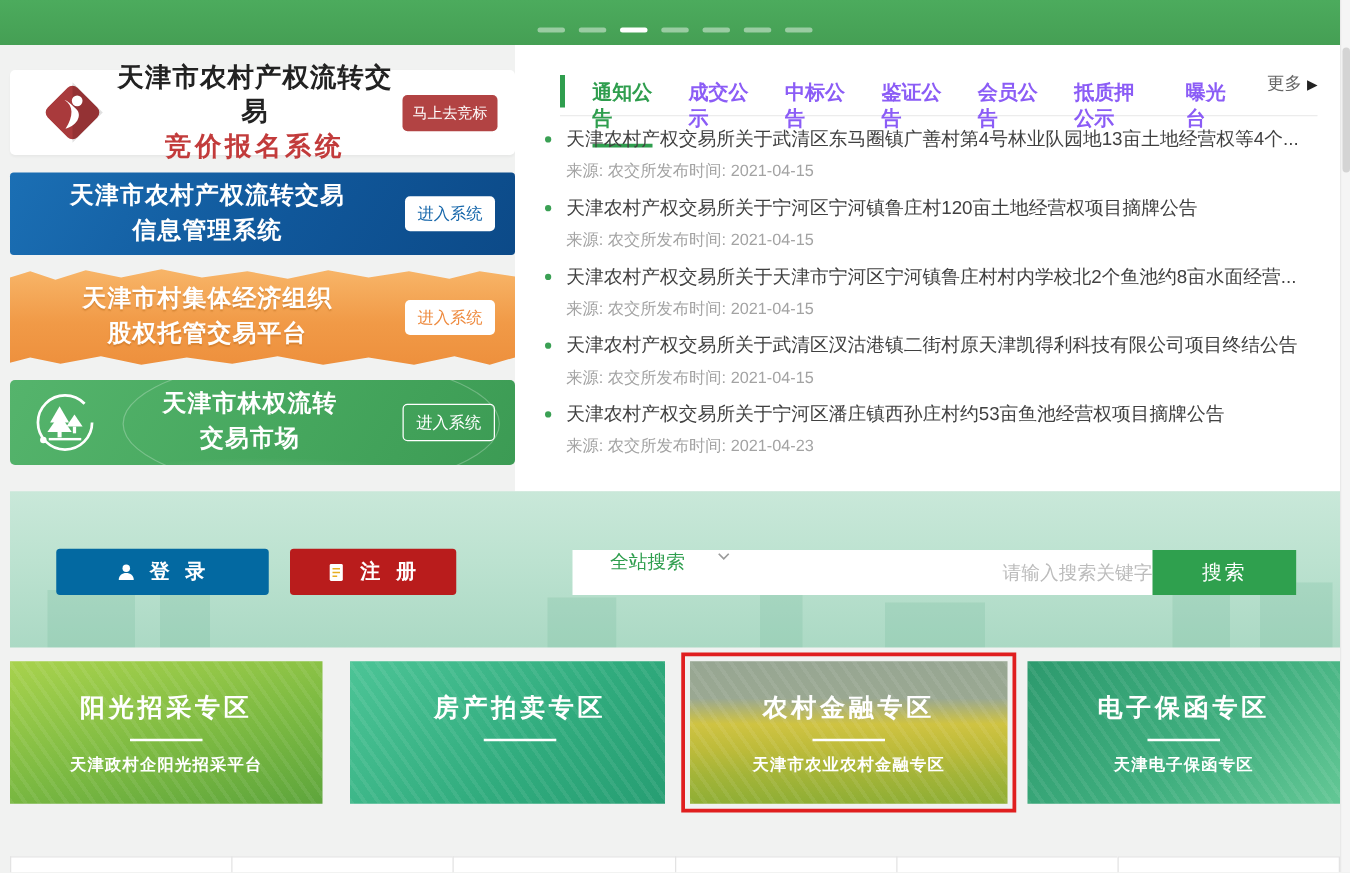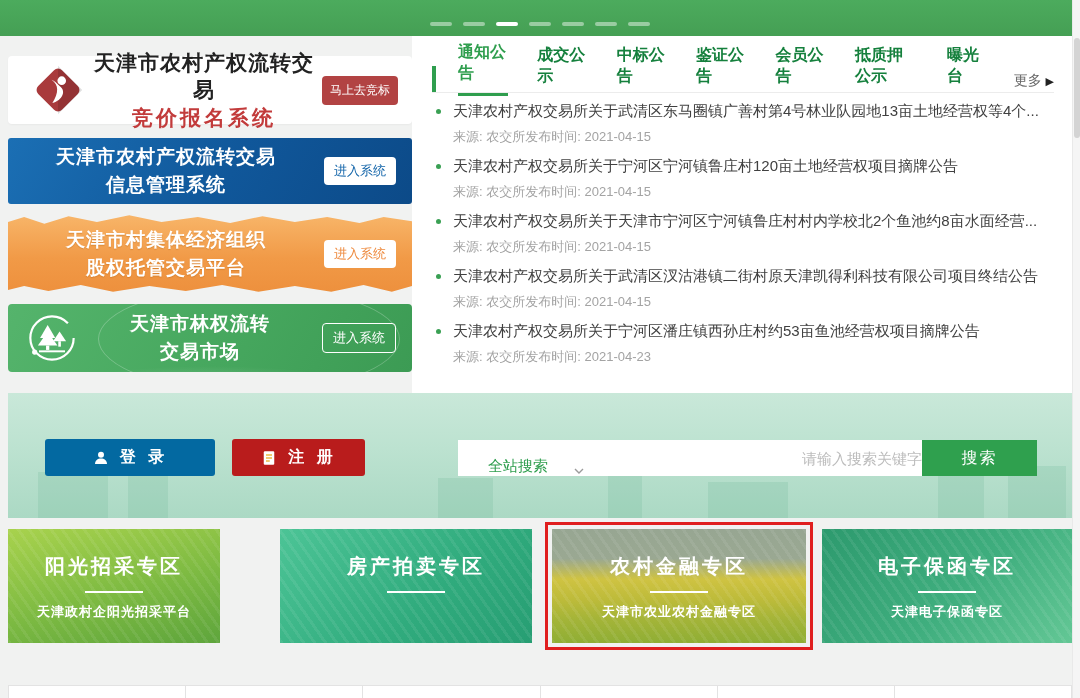--- a/index.html
+++ b/index.html
@@ -46,24 +46,24 @@
     border-radius:4px; overflow:hidden; }
   .banner-green::before { content:""; position:absolute; left:90px; top:-18px; width:300px; height:104px;
     border:1px solid rgba(255,255,255,0.25); border-radius:50%; }
   .banner-green::after { content:""; position:absolute; left:0; bottom:-22px; width:100%; height:40px;
     background:radial-gradient(60% 100% at 50% 100%, rgba(255,255,255,0.28), rgba(255,255,255,0) 70%); }
   .banner-green .enter-btn { background:transparent; border:1px solid #fff; color:#fff; }
   .tree-badge { margin-left:18px; width:52px; height:52px; flex:0 0 auto; }
 
   
   .news-panel { position:absolute; left:412px; top:36px; width:660px; height:357px; background:#fff; }
-  .tabbar { position:absolute; left:20px; top:24px; right:18px; height:33px;
-    display:flex; align-items:flex-end; border-bottom:1px solid #ececec; }
+  .tabbar { position:absolute; left:36px; top:24px; right:18px; height:33px;
+    display:flex; align-items:flex-start; border-bottom:1px solid #ececec; }
   .tab-accent { width:5px; height:26px; background:#2f9e4e; margin-right:22px; }
-  .tab { font-size:16px; font-weight:bold; color:#15803d; margin-right:29px; padding-bottom:9px; cursor:pointer; position:relative; top:4px; }
+  .tab { font-size:16px; font-weight:bold; color:#8b5cf6; margin-right:29px; padding-bottom:9px; cursor:pointer; position:relative; top:4px; }
   .tab.active { color:#2f9e4e; border-bottom:3px solid #2f9e4e; }
   .more-link { margin-left:auto; font-size:14px; color:#666; cursor:pointer; position:relative; top:-2px; white-space:nowrap; }
   .more-arrow { color:#222; font-size:11px; }
 
   .news-list { position:absolute; left:20px; top:66px; right:18px; }
   .news-item { height:55px; }
   .news-title-row { display:flex; align-items:center; }
   .bullet { width:5px; height:5px; border-radius:50%; background:#3aa054; margin:0 12px 0 4px; flex:0 0 auto; }
   .news-title { font-size:15px; color:#404040; white-space:nowrap; overflow:hidden; text-overflow:ellipsis; cursor:pointer; }
   .news-meta { display:flex; font-size:13px; color:#a3a3a3; margin:7px 0 0 21px; }
@@ -73,34 +73,34 @@
     background:linear-gradient(180deg,#c9e8d9 0%,#bce2d0 45%,#abd9c4 100%); }
   .city { position:absolute; bottom:0; background:rgba(110,180,150,0.22); }
   .band-btn { position:absolute; top:439px; height:37px; border:none; border-radius:3px; color:#fff;
     font-size:16px; font-weight:bold; letter-spacing:4px; display:flex; align-items:center; justify-content:center;
     gap:10px; cursor:pointer; }
   .login-btn { left:45px; width:170px; background:#0369a1; }
   .register-btn { left:232px; width:133px; background:#b91c1c; }
   .band-btn svg { width:18px; height:18px; }
 
   .search-box { position:absolute; left:458px; top:440px; width:579px; height:36px; display:flex; background:#fff; }
-  .scope { display:flex; align-items:flex-end; gap:26px; padding:0 22px 0 30px; font-size:15px; color:#2f9e4e; cursor:pointer; white-space:nowrap; }
+  .scope { display:flex; align-items:flex-start; gap:26px; padding:0 22px 0 30px; font-size:15px; color:#2f9e4e; cursor:pointer; white-space:nowrap; }
   .chev { width:10px; height:10px; }
   .search-input { flex:1; border:none; outline:none; font-size:15px; color:#333; padding-left:10px; text-align:right; }
   .search-input::placeholder { color:#bcbcbc; }
   .search-btn { width:115px; background:#2fa04e; color:#fff; border:none; font-size:16px; letter-spacing:2px; cursor:pointer; }
 
   
   .zone { position:absolute; top:529px; height:114px; color:#fff; text-align:center; cursor:pointer; overflow:hidden; }
   .zone .stripes { position:absolute; inset:0;
     background:repeating-linear-gradient(55deg, rgba(255,255,255,0.07) 0 3px, rgba(255,255,255,0) 3px 9px); }
   .zone-title { position:relative; margin-top:24px; font-size:20px; font-weight:bold; letter-spacing:3px; }
   .zone-div { position:relative; width:58px; height:2px; background:#fff; margin:11px auto 10px; }
   .zone-sub { position:relative; font-size:13px; font-weight:bold; letter-spacing:1px; }
-  .zone1 { left:8px; width:212px; background:linear-gradient(165deg,#a8d24d 0%,#7dba42 55%,#5ea53c 100%); }
+  .zone1 { left:8px; width:250px; background:linear-gradient(165deg,#a8d24d 0%,#7dba42 55%,#5ea53c 100%); }
   .zone2 { left:280px; width:252px; background:linear-gradient(135deg,#4cc496 0%,#30ab7d 60%,#279e73 100%);padding-left:20px; }
   .zone3 { left:552px; width:254px;
     background:linear-gradient(180deg,#97a692 0%,#9aa892 26%,#cfc342 44%,#bdbb3a 62%,#a3b438 80%,#8fae35 100%); }
   .zone4 { left:822px; width:250px; background:linear-gradient(135deg,#2d9a6e 0%,#3fae7e 55%,#63c795 100%); }
   .highlight-box { position:absolute; left:545px; top:522px; width:268px; height:128px;
     border:3px solid #e01f1f; pointer-events:none; }
 
   
   .bottom-row { position:absolute; left:8px; top:685px; width:1064px; height:14px; display:flex; }
   .bottom-cell { flex:1; background:#fff; border:1px solid #e3e3e3; border-right:none; }

